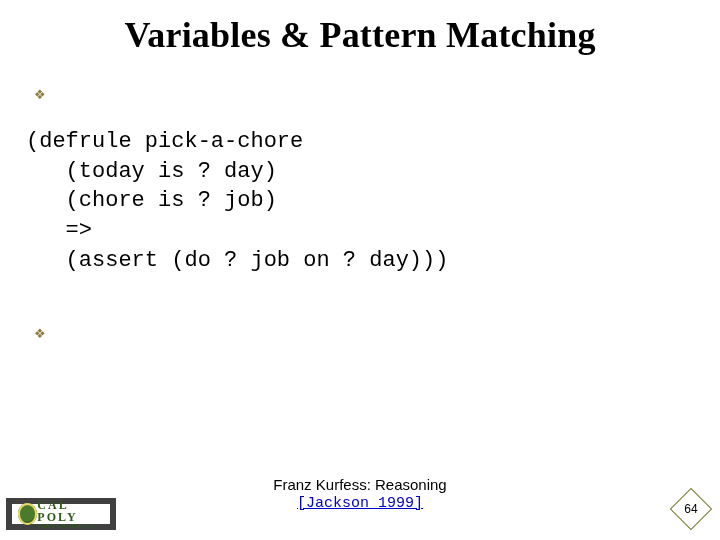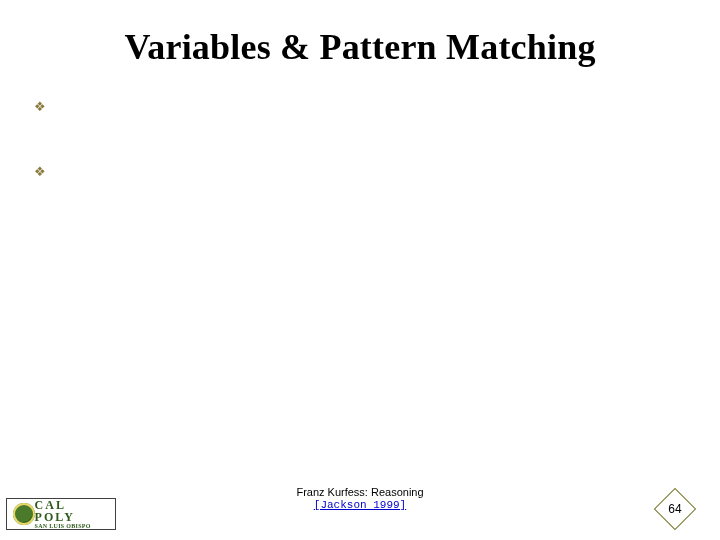--- a/index.html
+++ b/index.html
@@ -17,21 +17,21 @@
     width: 720px;
     height: 540px;
     position: relative;
     box-sizing: border-box;
   }
   .title {
     font-family: "Times New Roman", Times, serif;
     font-weight: bold;
     font-size: 36px;
     text-align: center;
-    padding-top: 26px;
+    padding-top: 14px;
     letter-spacing: 0.2px;
   }
   .body {
     padding: 28px 34px 0 34px;
   }
   .bullet-row {
     display: flex;
     align-items: flex-start;
     margin-bottom: 26px;
   }
@@ -61,21 +61,21 @@
     position: absolute;
     left: 0; right: 0; bottom: 10px;
     height: 48px;
   }
   .logo {
     position: absolute;
     left: 6px;
     bottom: 0;
     width: 110px;
     height: 32px;
-    border: 1px solid #404040;
+    border: 6px solid #404040;
     background: #fff;
     display: flex;
     align-items: center;
     box-sizing: border-box;
     padding: 2px 6px;
   }
   .logo-seal {
     width: 22px; height: 22px;
     border-radius: 50%;
     background: radial-gradient(circle at 45% 40%, #4a7a2a 0 55%, #3d661f 56% 100%);
@@ -90,27 +90,27 @@
     display: flex;
     flex-direction: column;
   }
   .logo-text .top { font-size: 12px; letter-spacing: 2px; }
   .logo-text .bot { font-size: 6px; letter-spacing: 0.3px; }
   .credit {
     position: absolute;
     left: 0; right: 0;
     bottom: 18px;
     text-align: center;
-    font-size: 11px;
+    font-size: 15px;
     line-height: 1.15;
   }
   .credit a { color: #0000cc; text-decoration: underline; font-family: Liberation Mono, monospace; }
   .pagenum-wrap {
     position: absolute;
-    right: 30px;
+    right: 14px;
     bottom: 6px;
     width: 30px;
     height: 30px;
   }
   .pagenum-shape {
     position: absolute;
     left: 0; top: 0;
     width: 30px; height: 30px;
     background: #fff;
     border: 1px solid #7a7a30;
@@ -133,20 +133,25 @@
 <div class="slide">
 
   <div class="title">Variables &amp; Pattern Matching</div>
 
   <div class="body">
 
     <div class="bullet-row">
       <span class="bullet-icon">❖</span>
     </div>
 
+    <div class="code-block">(defrule pick-a-chore
+   (today is ? day)
+   (chore is ? job)
+   =&gt;
+   (assert (do ? job on ? day)))</div>
 
     <div class="bullet-row second">
       <span class="bullet-icon">❖</span>
     </div>
 
   </div>
 
   <div class="footer">
     <div class="logo">
       <div class="logo-seal"></div>

